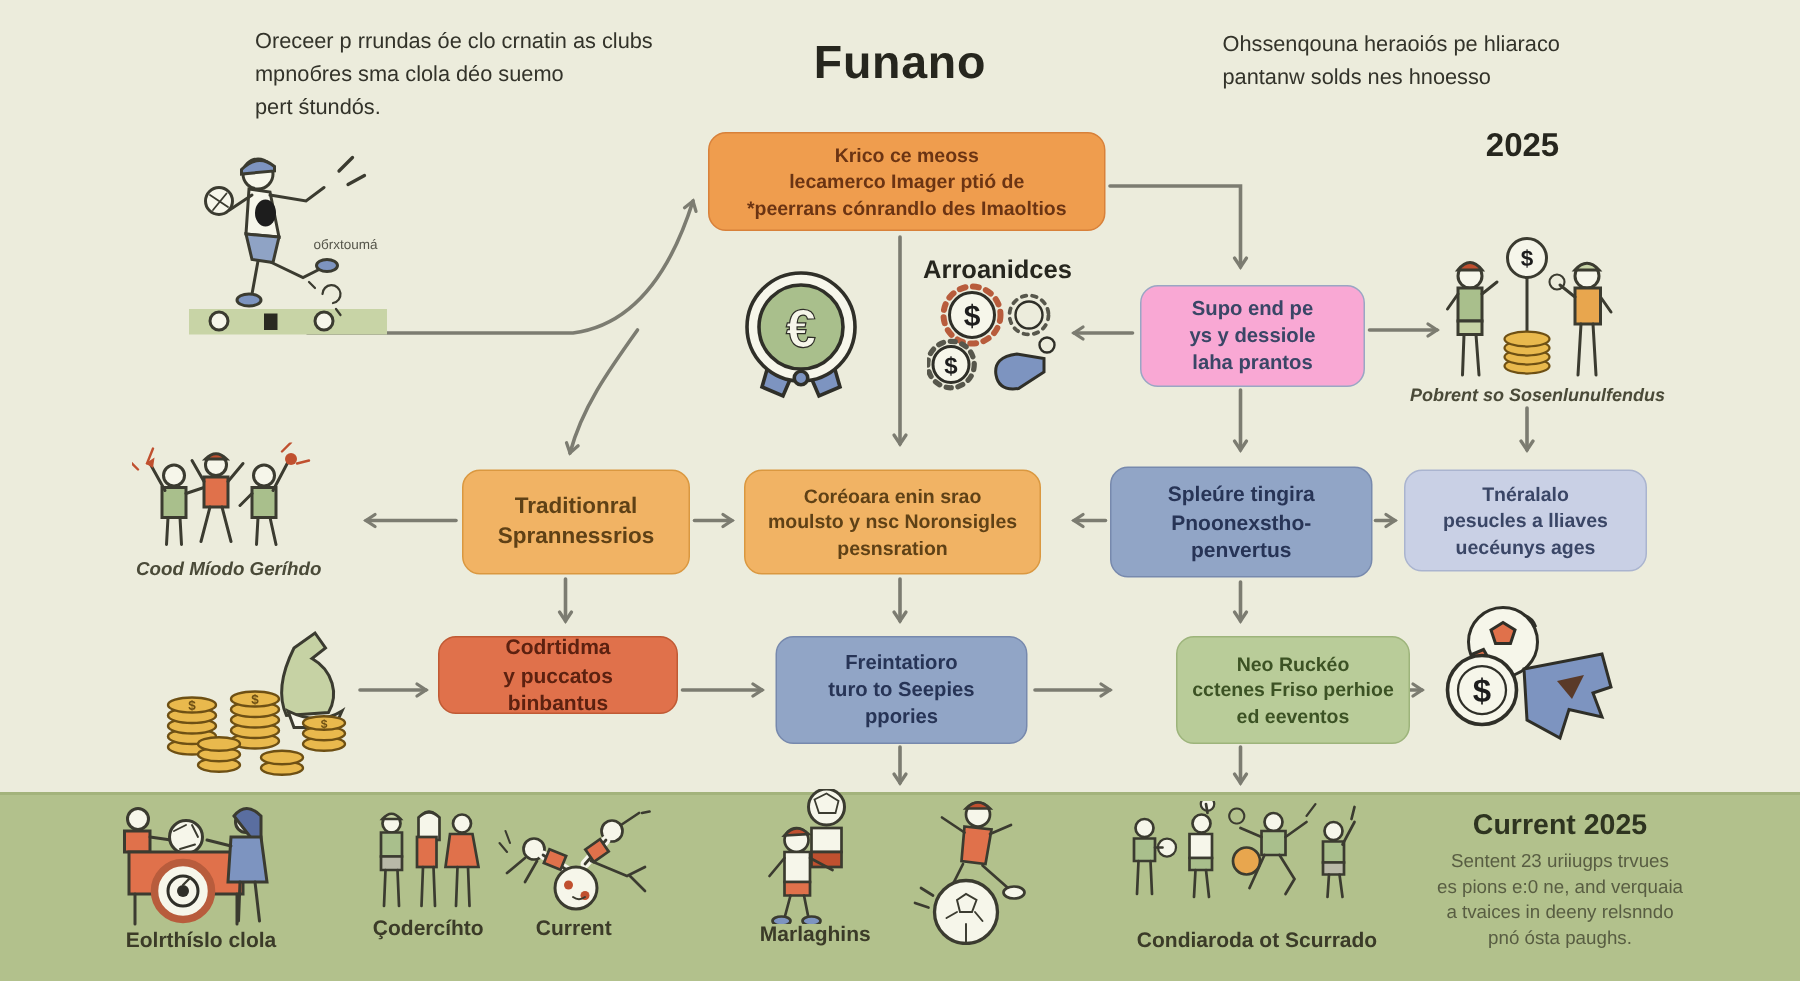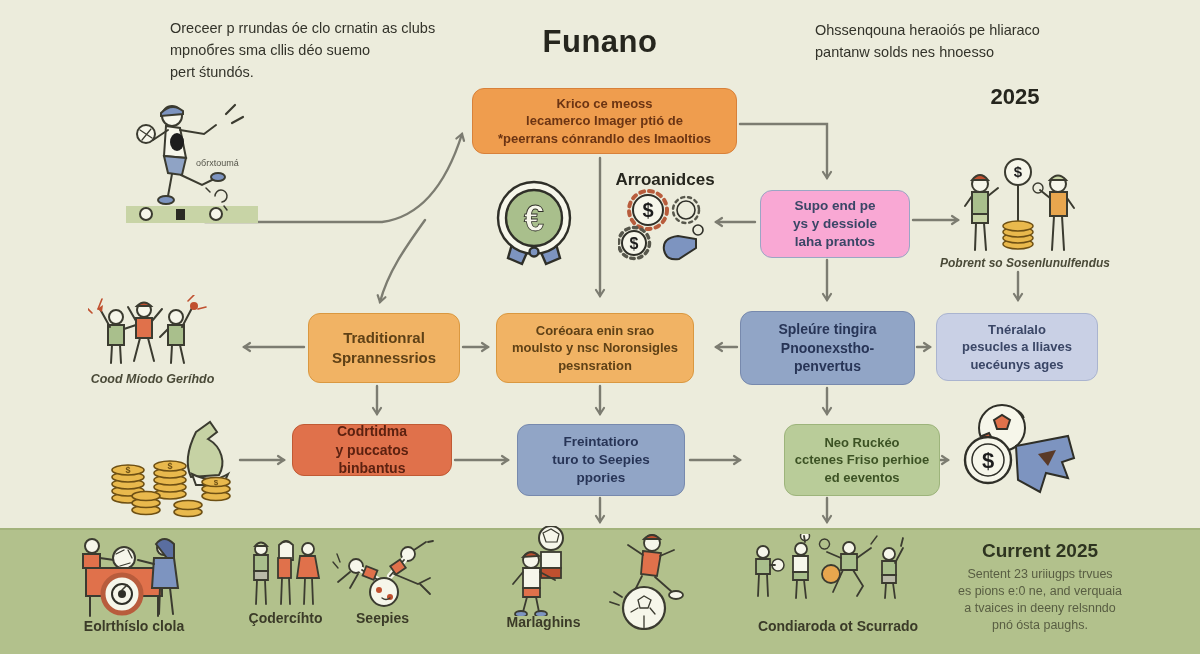--- a/index.html
+++ b/index.html
@@ -67,21 +67,21 @@
       <path d="M240 460 H284" marker-end="url(#ah)"></path>
       <path d="M455 460 H508" marker-end="url(#ah)"></path>
       <path d="M690 460 H740" marker-end="url(#ah)"></path>
       <path d="M908 460 H948" marker-end="url(#ah)"></path>
       <path d="M600 498 V522" marker-end="url(#ah)"></path>
       <path d="M827 498 V522" marker-end="url(#ah)"></path>
     </g>
   </svg>
 
   <div class="note" style="left:170px;top:18px;width:320px;">Oreceer p rrundas óe clo crnatin as clubs
-mpnoбres sma cllis déo suemo
+mpnoбres sma clola déo suemo
 pert śtundós.</div>
   <div class="title">Funano</div>
   <div class="note" style="left:815px;top:20px;width:340px;">Ohssenqouna heraoiós pe hliaraco
 pantanw solds nes hnoesso</div>
   <div class="year">2025</div>
 
   <div class="box topbox" style="left:472px;top:88px;width:265px;height:66px;font-size:13px;">Krico ce meoss
 lecamerco Imager ptió de
 *peerrans cónrandlo des Imaoltios</div>
   <div class="seclabel" style="left:600px;top:170px;width:130px;">Arroanidces</div>
@@ -126,21 +126,21 @@
       <path d="M44 56 L66 58 L62 75 L48 73 Z" fill="#8fa3c5"></path>
       <path d="M52 74 L48 96"></path>
         <ellipse cx="46" cy="100" rx="8" ry="4" fill="#7d94c0"></ellipse>
       <path d="M61 75 L82 85 L94 79"></path>
         <ellipse cx="98" cy="77" rx="7" ry="4" fill="#7d94c0"></ellipse>
       <path d="M48 30 L33 40 M60 30 L84 34 L96 25"></path>
       <path d="M106 14 L115 5 M112 23 L123 17" stroke-width="2.2"></path>
       <path d="M95 96 a6 6 0 1 1 7 6 M90 92 l-4 -4 M104 106 l3 4" stroke-width="1.5"></path>
     </g>
   </svg>
-  <div class="tiny" style="left:196px;top:158px;">oбrxtoumá</div>
+  <div class="tiny" style="left:209px;top:158px;">oбrxtoumá</div>
 
   <svg class="icon" style="left:488px;top:176px;" width="92" height="92" viewBox="0 0 92 92">
     <g stroke="#2f2f28" stroke-width="2.4" fill="none">
       <path d="M24 68 L40 74 L34 88 L20 82 Z" fill="#7d94c0"></path>
       <path d="M68 68 L52 74 L58 88 L72 82 Z" fill="#7d94c0"></path>
       <circle cx="46" cy="42" r="36" fill="#f6f6ea"></circle>
       <circle cx="46" cy="42" r="28" fill="#a9bf8c"></circle>
       <circle cx="46" cy="76" r="4.5" fill="#7d94c0"></circle>
     </g>
     <text x="46" y="55" text-anchor="middle" font-size="36" font-weight="bold" fill="#f6f6ea" stroke="#2f2f28" stroke-width="0.8">€</text>
@@ -315,21 +315,21 @@
       <path d="M72 20 L58 36"></path>
       <rect x="60" y="22" width="12" height="10" fill="#e0714b" transform="rotate(-35 66 27)"></rect>
       <path d="M82 10 L94 2 M96 2 l5 -1"></path>
       <path d="M62 34 L86 44 L98 38 M88 44 L98 54"></path>
       <circle cx="52" cy="52" r="14" fill="#f6f6ea" stroke-width="2"></circle>
       <circle cx="47" cy="50" r="3" fill="#c0502f" stroke="none"></circle>
       <circle cx="58" cy="57" r="3" fill="#c0502f" stroke="none"></circle>
       <path d="M50 58 q4 3 8 0" stroke-width="1.3"></path>
     </g>
   </svg>
-  <div class="caption cap-bold" style="left:330px;top:610px;width:105px;">Seepies</div>
+  <div class="caption cap-bold" style="left:330px;top:610px;width:105px;">Current</div>
 
   <svg class="icon" style="left:505px;top:526px;" width="92" height="90" viewBox="0 0 92 90">
     <g stroke="#3b3b30" stroke-width="1.8" fill="none" stroke-linecap="round">
       <circle cx="46" cy="12" r="12" fill="#f6f6ea" stroke-width="2"></circle>
       <path d="M38 7 l8 -4 l8 5 l-2 8 h-11 z" stroke-width="1.2"></path>
       <rect x="36" y="26" width="20" height="16" fill="#f6f6ea"></rect>
       <rect x="36" y="42" width="20" height="10" fill="#c0502f"></rect>
       <circle cx="26" cy="34" r="8" fill="#f6f6ea"></circle>
       <path d="M18 31 Q26 22 34 30 Z" fill="#c0502f"></path>
       <path d="M18 42 h17 v20 h-17 z" fill="#f6f6ea"></path>

